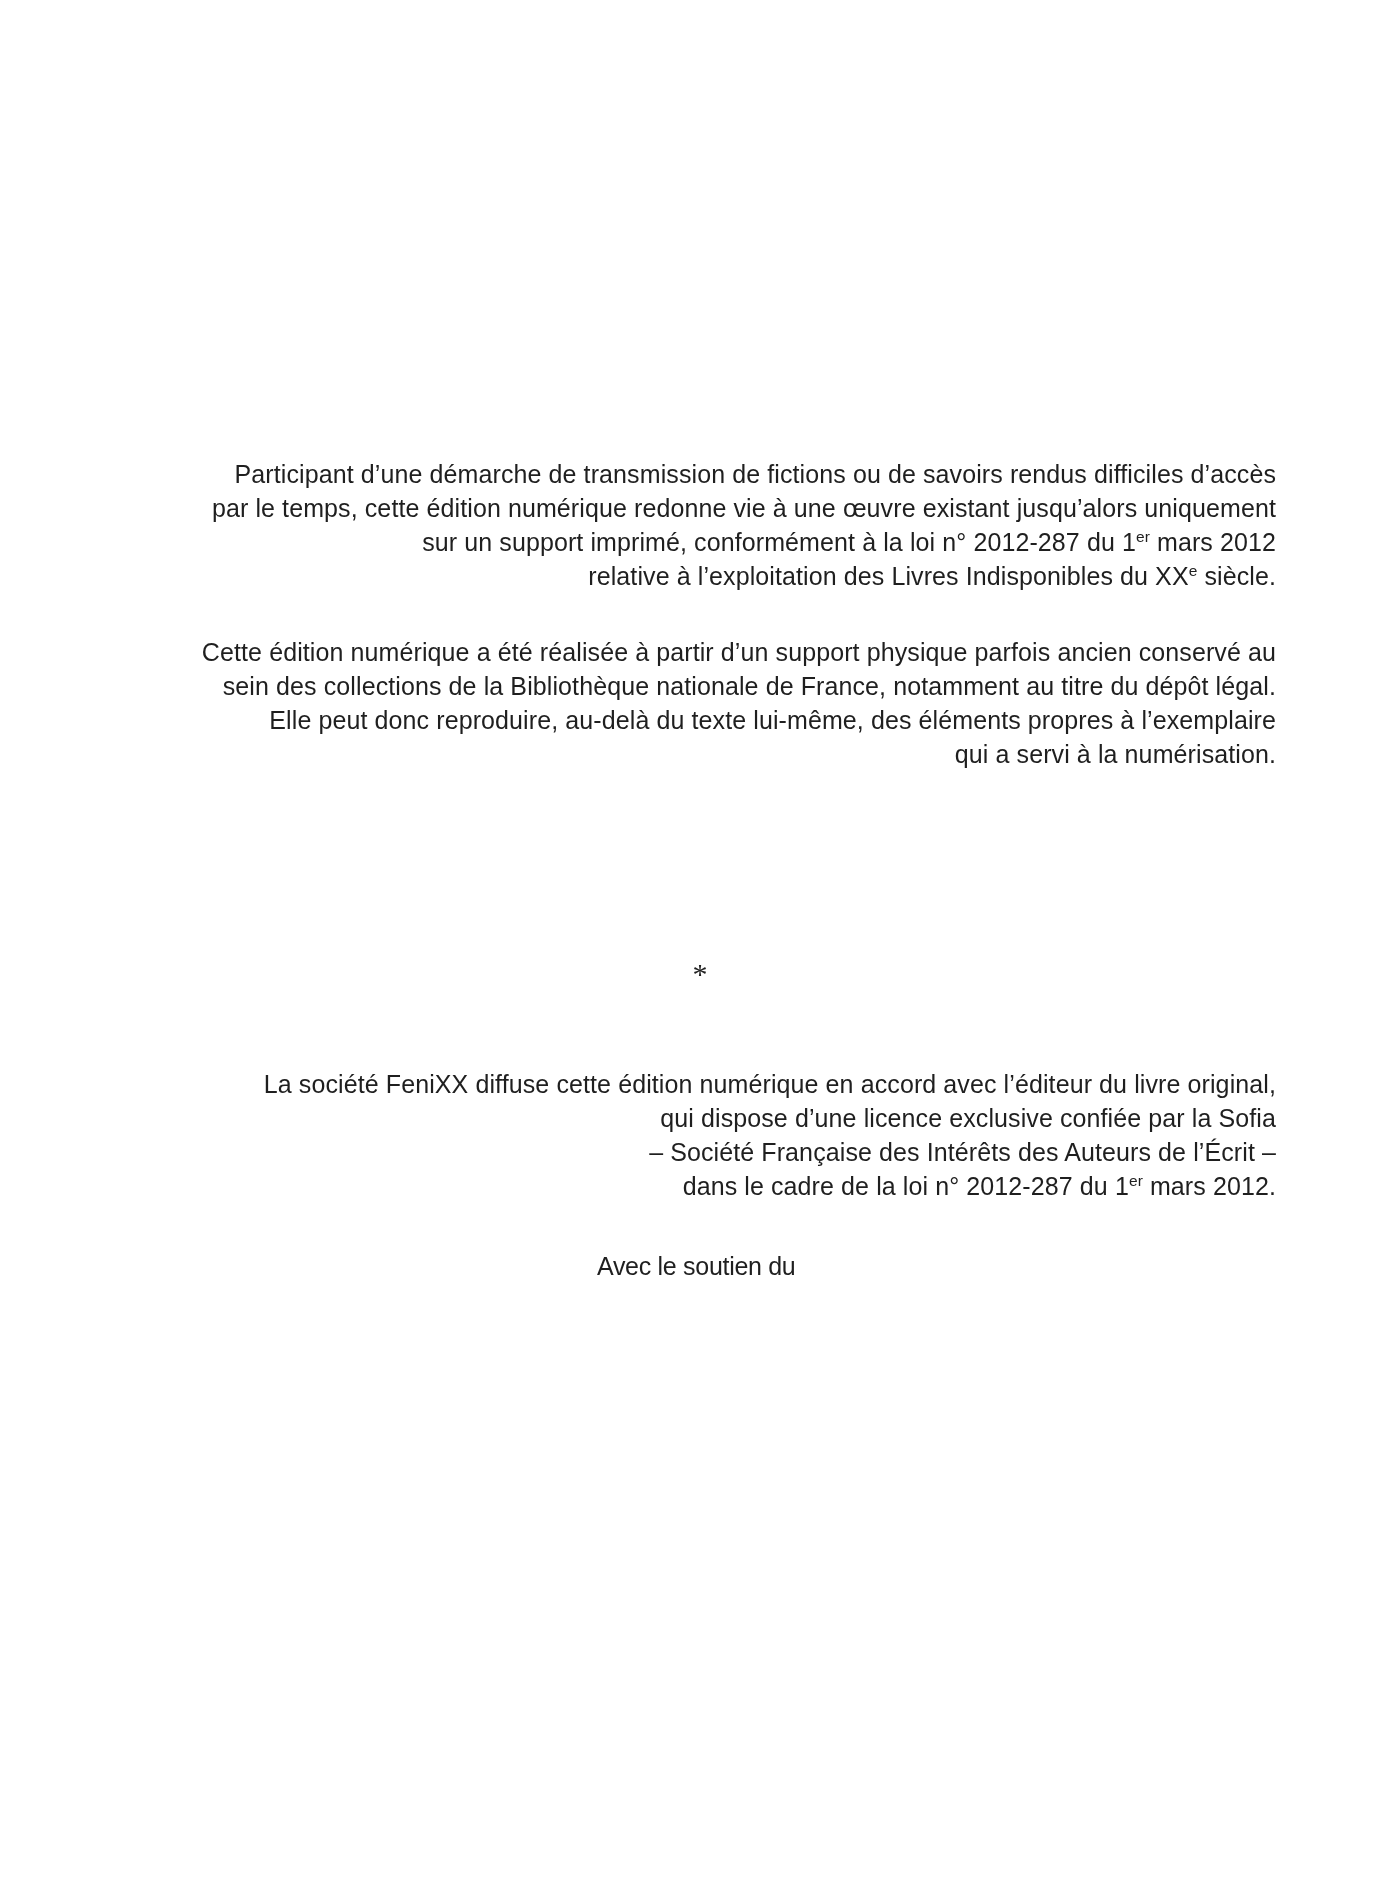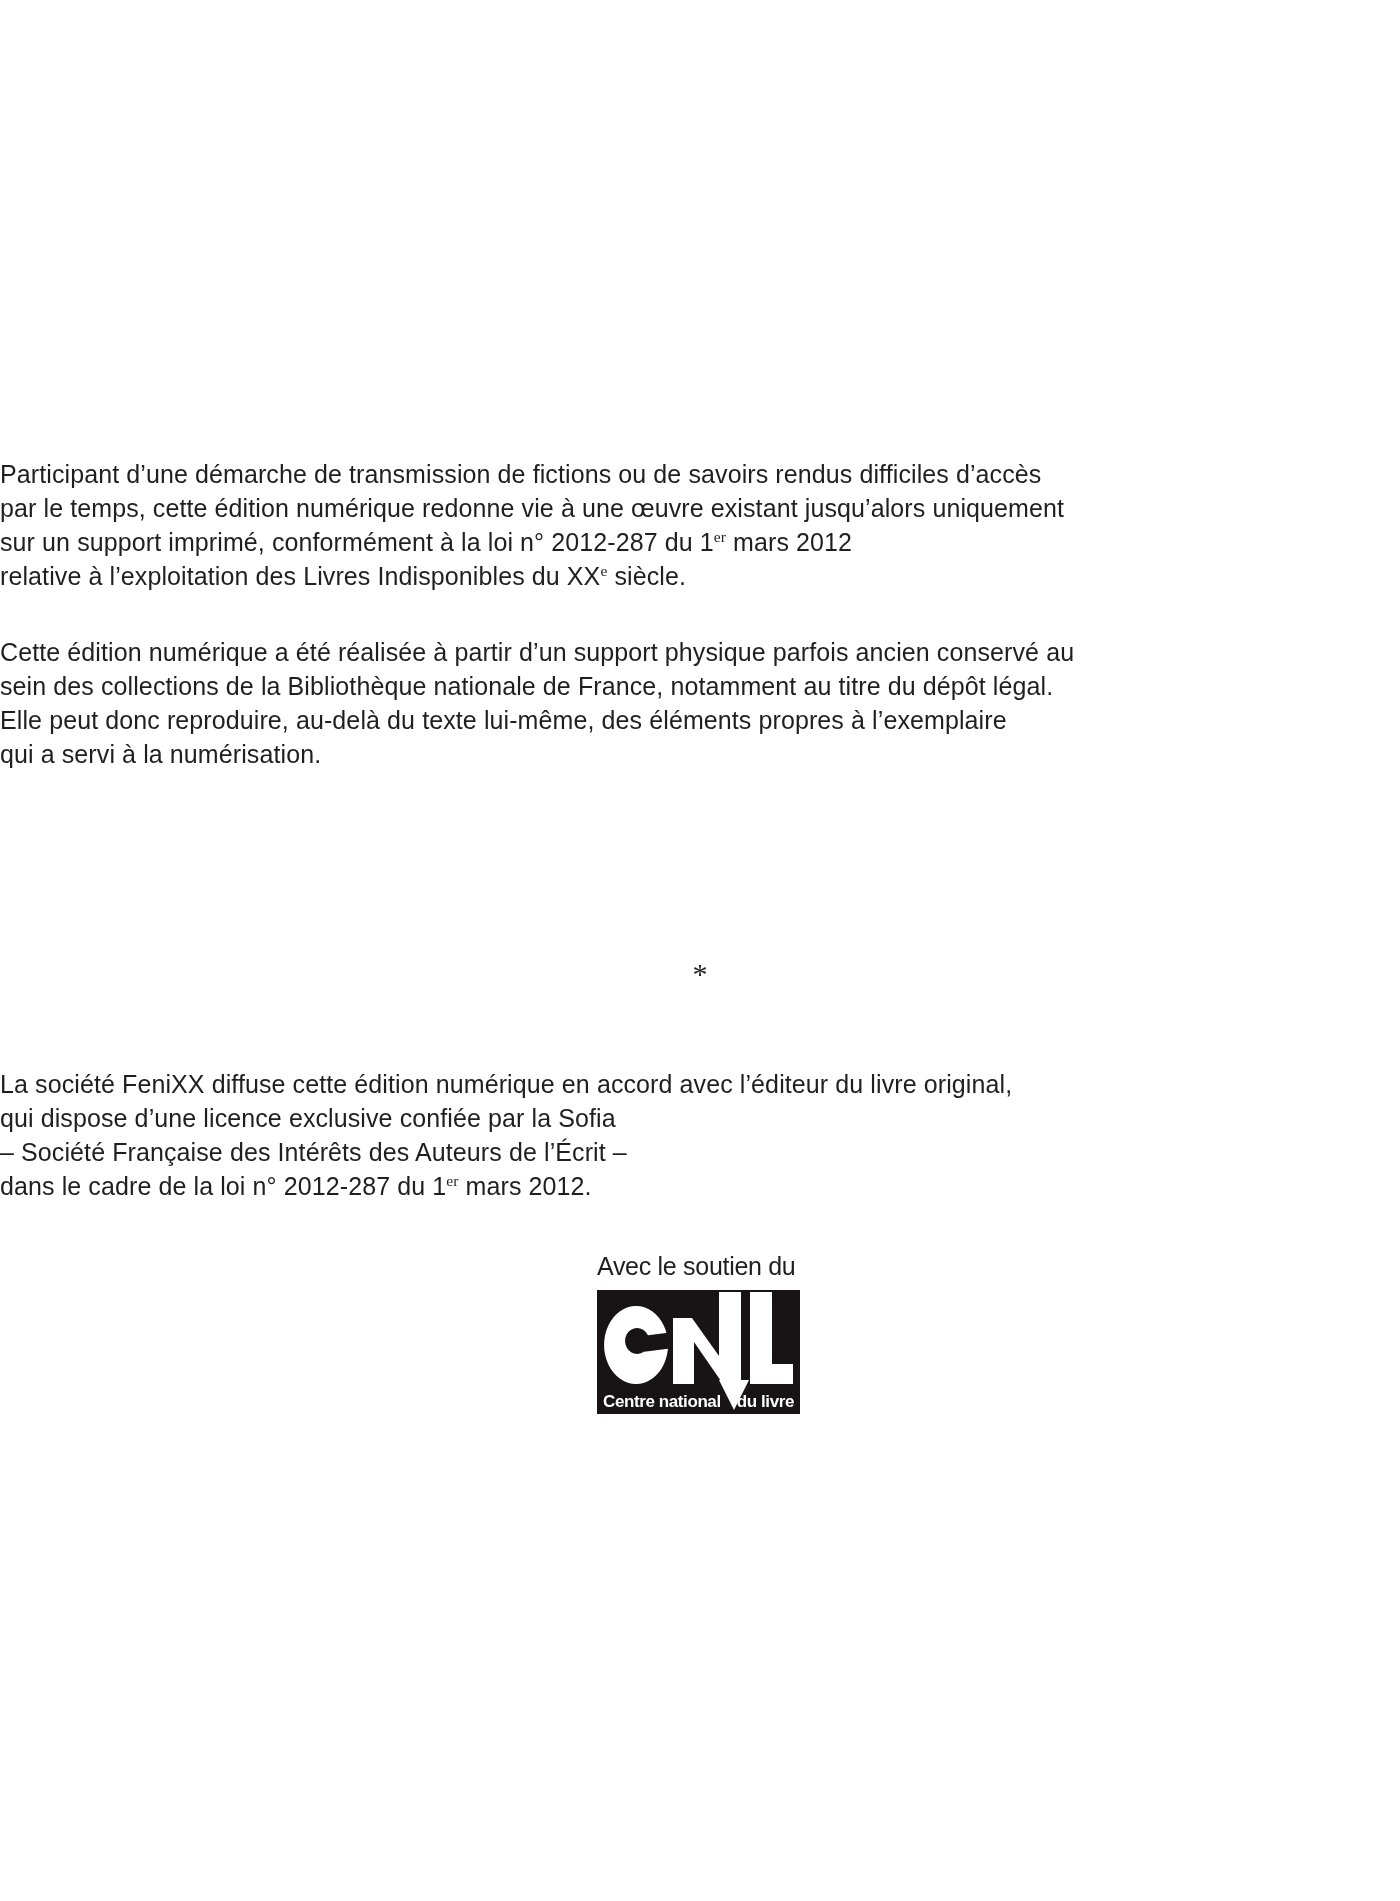--- a/index.html
+++ b/index.html
@@ -15,31 +15,30 @@
     background: #ffffff;
     margin: 0 auto;
     overflow: hidden;
     font-family: "Liberation Sans", "DejaVu Sans", sans-serif;
     color: var(--ink, #1f1f1f);
   }
   .notice-paragraph {
     position: absolute;
     left: 0;
     width: 1276px;
-    text-align: left;
+    text-align: right;
     font-size: 25px;
     line-height: 34px;
     letter-spacing: 0.1px;
     white-space: nowrap;
   }
   .notice-paragraph sup {
     font-size: 0.62em;
     line-height: 0;
     vertical-align: super;
-    font-family: Liberation Serif, serif;
   }
   .p-transmission { top: 432px; }
   .p-source       { top: 610px; }
   .p-fabrication  { top: 781px; }
   .p-couverture   { top: 859px; }
   .p-diffusion    { top: 1042px; }
   .separator-star {
     position: absolute;
     top: 957px;
     left: 0;
@@ -90,36 +89,14 @@
 
 
   <div class="separator-star">*</div>
 
   <p class="notice-paragraph p-diffusion">La société FeniXX diffuse cette édition numérique en accord avec l’éditeur du livre original,<br>qui dispose d’une licence exclusive confiée par la Sofia<br>– Société Française des Intérêts des Auteurs de l’Écrit –<br>dans le cadre de la loi n° 2012-287 du 1<sup>er</sup> mars 2012.</p>
 
   <div class="support-block">
     <span class="support-caption">Avec le soutien du</span>
   </div>
 
-  <div class="cnl-logo">
-    <svg width="203" height="124" viewBox="0 0 203 124" role="img">
-
-      <rect x="0" y="0" width="203" height="124" style="fill:var(--logo-bg,#181415)"></rect>
-
-      <g style="fill:var(--logo-fg,#ffffff)" aria-label="CNL">
-
-        <path fill-rule="evenodd" d="M39,16 a32,39 0 1,0 0.12,0 Z M40,38 a12,13 0 1,0 0.12,0 Z"></path>
-
-        <rect x="46" y="44" width="30" height="16" transform="rotate(-7 61 52)" style="fill:var(--logo-bg,#181415)"></rect>
-
-        <path d="M76,94 L76,28 L95,28 L122,66 L122,2 L144,2 L144,94 L126,94 L97,52 L97,94 Z"></path>
-
-        <polygon points="122,90 152,90 137,120"></polygon>
-
-        <path d="M153,2 L175,2 L175,74 L196,74 L196,94 L153,94 Z"></path>
-      </g>
-
-      <text class="cnl-caption-text" x="6" y="117" style="fill:var(--logo-fg,#ffffff)">Centre national</text>
-      <text class="cnl-caption-text" x="197" y="117" text-anchor="end" style="fill:var(--logo-fg,#ffffff)">du livre</text>
-    </svg>
-  </div>
 
 </div>
 
 </body></html>

